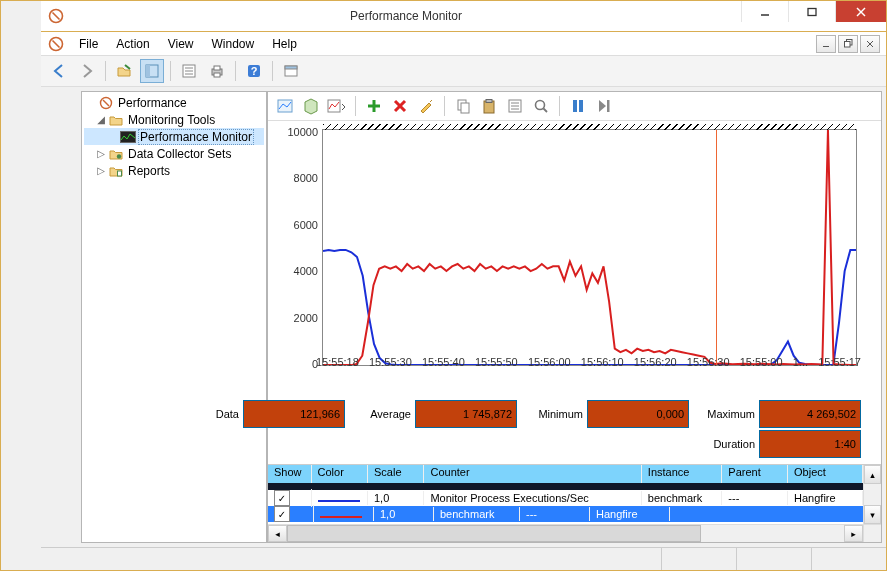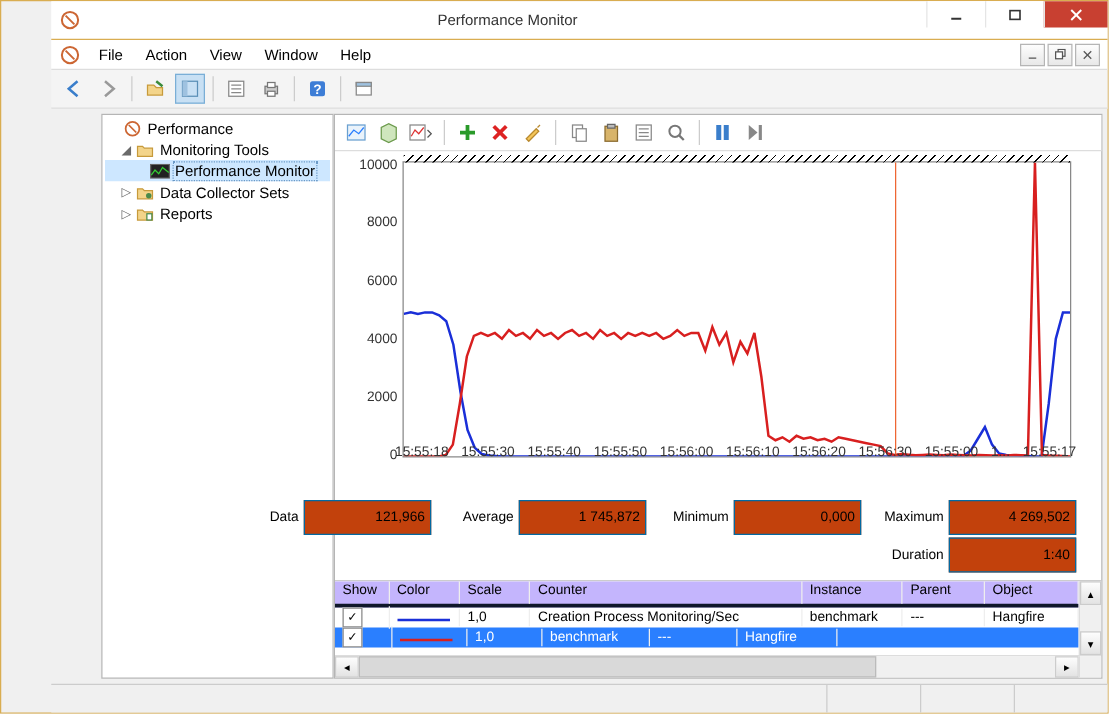--- a/index.html
+++ b/index.html
@@ -51,21 +51,21 @@
 
 .stats { padding:4px 20px 4px 40px; font-size:11px; }
 .stats .row { display:flex; justify-content:flex-end; gap:6px; margin-bottom:2px; }
 .stats .cell { display:flex; align-items:center; gap:4px; }
 .stats .label { width:60px; text-align:right; }
 .stats .box { border:1px solid #0369a1; background:#c2410c; height:28px; width:102px; display:flex; align-items:center; justify-content:flex-end; padding:0 4px; box-sizing:border-box; }
 
 .counter-table { border-top:1px solid #ccc; position:relative; height:78px; display:flex; flex-direction:column; }
 .ct-grid { flex:1; display:flex; }
 .ct-cols { flex:1; overflow:hidden; }
-.ct-header { display:flex; background:#c4b5fd; border-bottom:3px solid #0f172a; height:18px; }
+.ct-header { display:flex; background:#7dd3fc; border-bottom:7px solid #0f172a; height:18px; }
 .ct-header > div, .ct-row > div { border-right:1px solid #eee; padding:1px 6px; box-sizing:border-box; overflow:hidden; white-space:nowrap; font-size:11px; }
 .c-show { width:46px; text-align:left; }
 .c-color { width:60px; text-align:left; }
 .c-scale { width:60px; text-align:left; }
 .c-counter { width:234px; }
 .c-instance { width:86px; }
 .c-parent { width:70px; }
 .c-object { width:80px; }
 .ct-row { display:flex; height:16px; align-items:center; }
 .ct-row.selected { background:#2a7fff; color:#fff; }
@@ -414,21 +414,21 @@
                 <div class="c-counter">Counter</div>
                 <div class="c-instance">Instance</div>
                 <div class="c-parent">Parent</div>
                 <div class="c-object">Object</div>
               </div>
               <div id="ct-body">
                   <div class="ct-row">
                     <div class="c-show"><span class="chk">✓</span></div>
                     <div class="c-color"><span class="color-swatch" style="background:#1a2fd8"></span></div>
                     <div class="c-scale">1,0</div>
-                    <div class="c-counter">Creation Process Monitoring/Sec</div>
+                    <div class="c-counter">Monitor Process Executions/Sec</div>
                     <div class="c-instance">benchmark</div>
                     <div class="c-parent">---</div>
                     <div class="c-object">Hangfire</div>
                   </div>
                   <div class="ct-row selected">
                     <div class="c-show"><span class="chk">✓</span></div>
                     <div class="c-color"><span class="color-swatch" style="background:#d81f1f"></span></div>
                     <div class="c-scale">1,0</div>
                     <div class="c-instance">benchmark</div>
                     <div class="c-parent">---</div>

